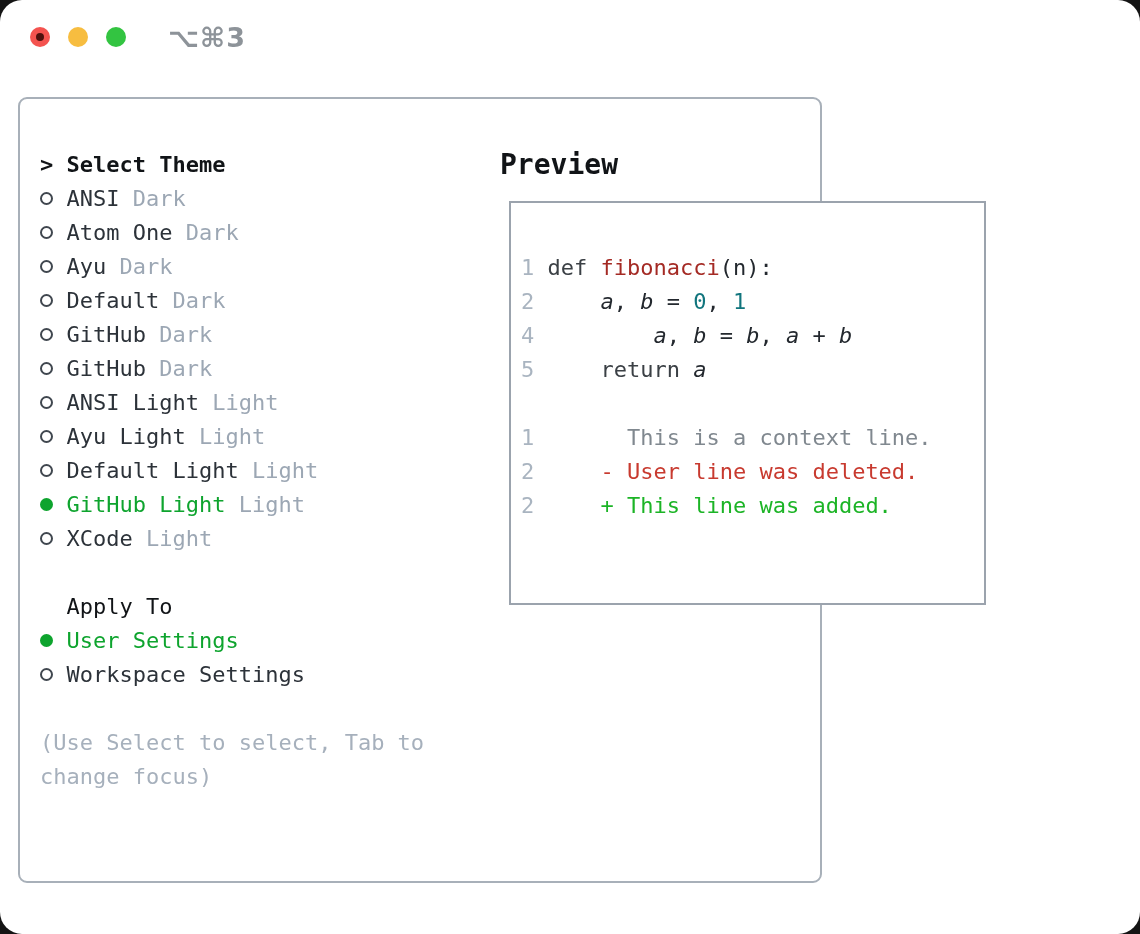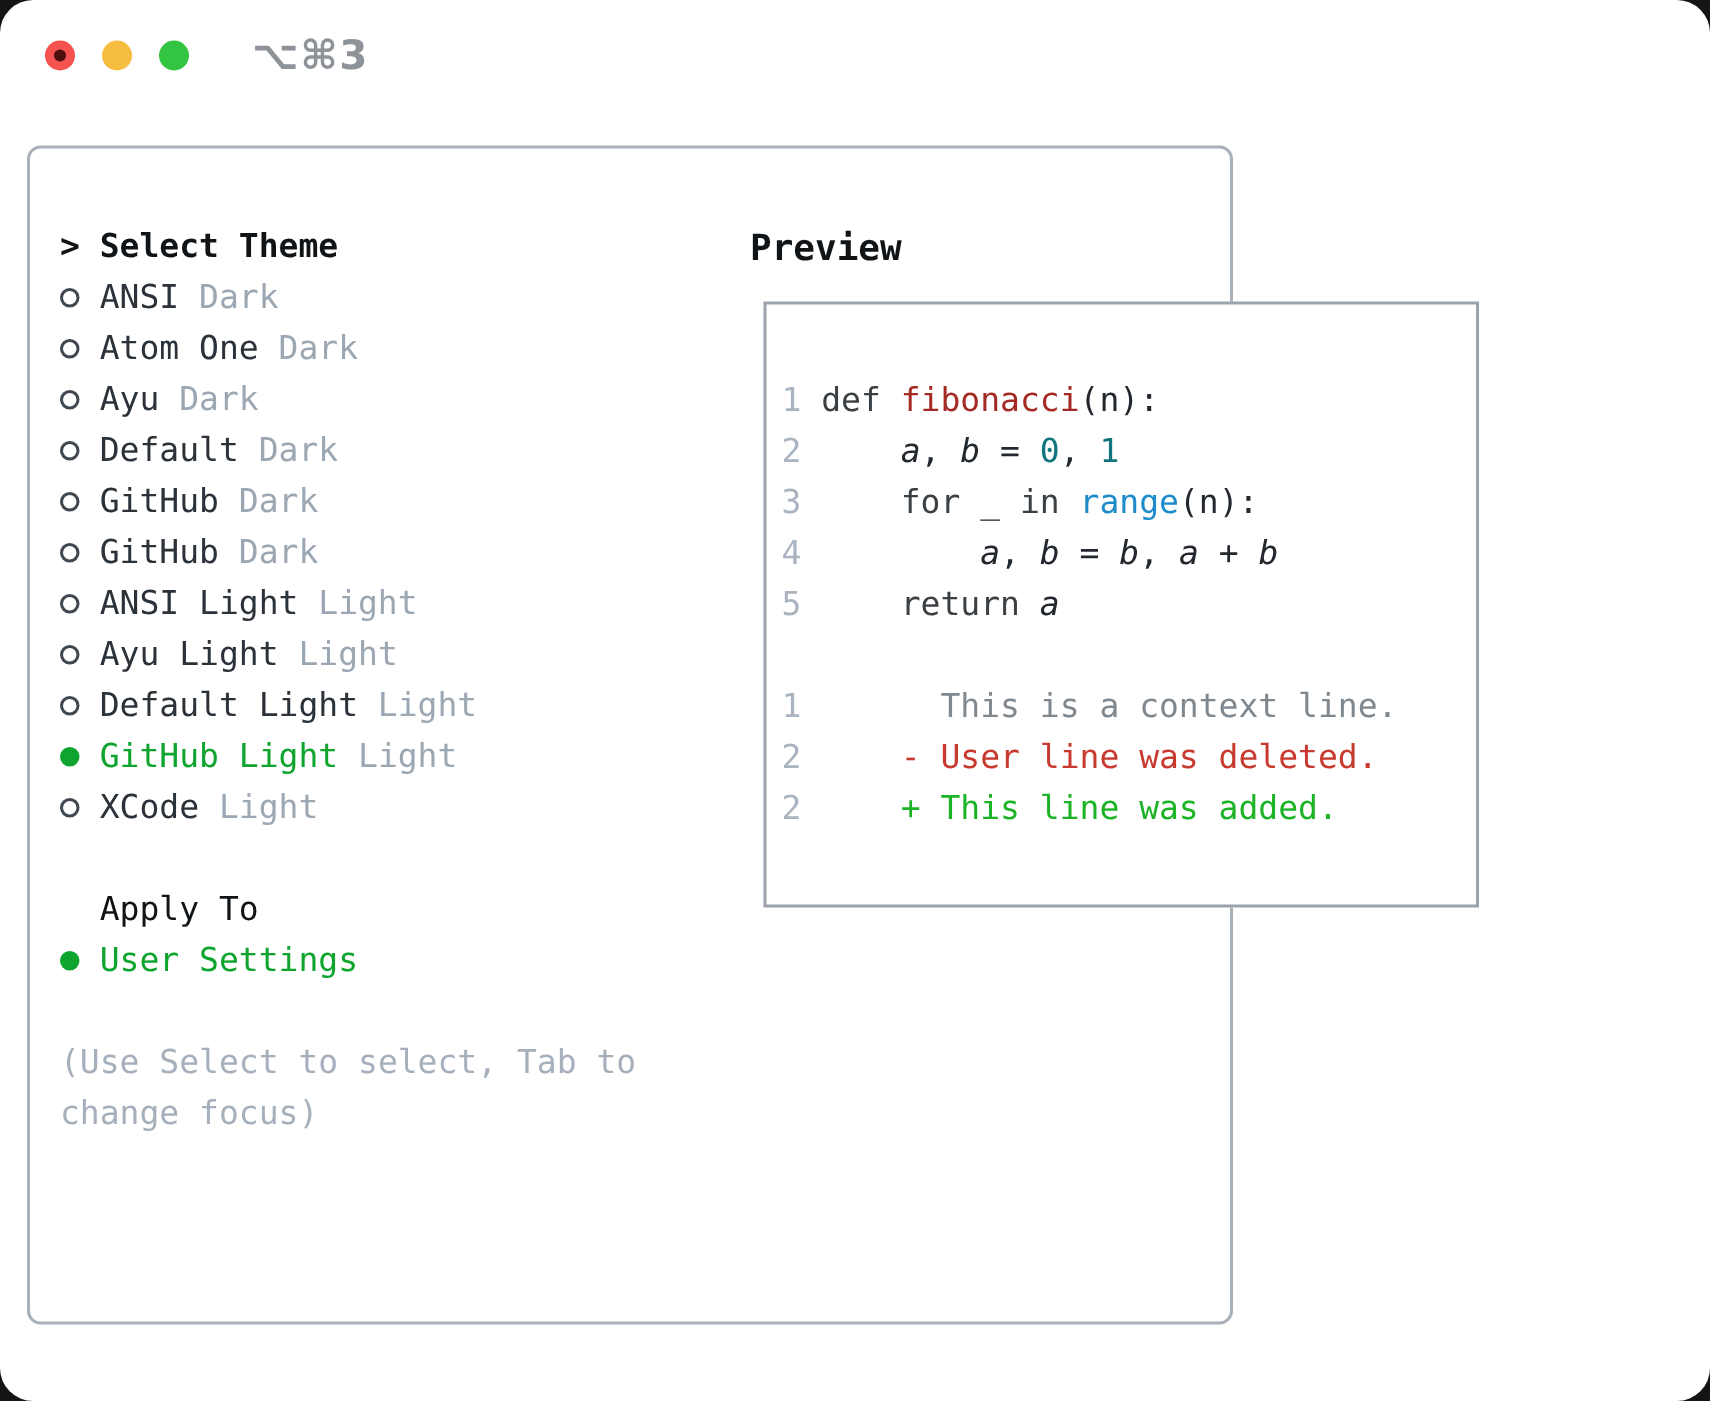--- a/index.html
+++ b/index.html
@@ -59,21 +59,21 @@
           border:2px solid #40474f;background:transparent;margin-top:10px;vertical-align:top;}
   .bullet.filled{background:var(--accent-green);border-color:var(--accent-green);}
   .row.header .lbl{font-weight:bold;color:var(--header-black);}
   .row.subheader .lbl{color:var(--header-black);}
   .row.selected .lbl{color:var(--accent-green);}
   .row .sfx{color:var(--suffix-gray);margin-left:1ch;}
   .row.hintline{color:var(--hint-gray);}
   
   .preview-title{
     position:absolute;left:480px;top:49px;height:34px;line-height:34px;
-    font-size:24px;font-weight:bold;color:var(--header-black);
+    font-size:28px;font-weight:bold;color:var(--header-black);
   }
   .preview-box{
     position:absolute;left:489px;top:102px;width:477px;height:404px;
     border:2px solid var(--box-border);background:#fff;
   }
   .code{position:absolute;left:10px;top:48px;}
   .cl{height:34px;line-height:34px;white-space:pre;font-size:22px;}
   .seg-ln{color:var(--ln-gray);}
   .seg-pl{color:var(--plain-dark);}
   .seg-kw{color:var(--kw-gray);text-align:center;}
@@ -108,31 +108,31 @@
         <div class="row"><span class="pre"><span class="bullet"></span></span><span class="lbl">GitHub</span><span class="sfx">Dark</span></div>
         <div class="row"><span class="pre"><span class="bullet"></span></span><span class="lbl">GitHub</span><span class="sfx">Dark</span></div>
         <div class="row"><span class="pre"><span class="bullet"></span></span><span class="lbl">ANSI Light</span><span class="sfx">Light</span></div>
         <div class="row"><span class="pre"><span class="bullet"></span></span><span class="lbl">Ayu Light</span><span class="sfx">Light</span></div>
         <div class="row"><span class="pre"><span class="bullet"></span></span><span class="lbl">Default Light</span><span class="sfx">Light</span></div>
         <div class="row selected"><span class="pre"><span class="bullet filled"></span></span><span class="lbl">GitHub Light</span><span class="sfx">Light</span></div>
         <div class="row"><span class="pre"><span class="bullet"></span></span><span class="lbl">XCode</span><span class="sfx">Light</span></div>
         <div class="row"><span class="lbl">&nbsp;</span></div>
         <div class="row subheader"><span class="pre"></span><span class="lbl">Apply To</span></div>
         <div class="row selected"><span class="pre"><span class="bullet filled"></span></span><span class="lbl">User Settings</span></div>
+        <div class="row"><span class="pre"><span class="bullet"></span></span><span class="lbl">Workspace Settings</span></div>
         <div class="row"><span class="lbl">&nbsp;</span></div>
         <div class="row hintline">(Use Select to select, Tab to</div>
         <div class="row hintline">change focus)</div>
       </div>
 
     <div class="preview-title">Preview</div>
     <div class="preview-box">
       <div class="code" id="code">
           <div class="cl"><span class="seg-ln">1</span><span class="seg-pl"> </span><span class="seg-kw">def</span><span class="seg-pl"> </span><span class="seg-fn">fibonacci</span><span class="seg-pl">(n):</span></div>
           <div class="cl"><span class="seg-ln">2</span><span class="seg-pl">     </span><span class="seg-var">a</span><span class="seg-pl">, </span><span class="seg-var">b</span><span class="seg-pl"> = </span><span class="seg-num">0</span><span class="seg-pl">, </span><span class="seg-num">1</span></div>
-          <div class="cl"><span class="seg-ln">3</span><span class="seg-pl">     </span><span class="seg-kw">for</span><span class="seg-pl"> _ </span><span class="seg-kw">in</span><span class="seg-pl"> </span><span class="seg-bi">range</span><span class="seg-pl">(n):</span></div>
           <div class="cl"><span class="seg-ln">4</span><span class="seg-pl">         </span><span class="seg-var">a</span><span class="seg-pl">, </span><span class="seg-var">b</span><span class="seg-pl"> = </span><span class="seg-var">b</span><span class="seg-pl">, </span><span class="seg-var">a</span><span class="seg-pl"> + </span><span class="seg-var">b</span></div>
           <div class="cl"><span class="seg-ln">5</span><span class="seg-pl">     </span><span class="seg-kw">return</span><span class="seg-pl"> </span><span class="seg-var">a</span></div>
           <div class="cl">&nbsp;</div>
           <div class="cl"><span class="seg-ln">1</span><span class="seg-ctx">       This is a context line.</span></div>
           <div class="cl"><span class="seg-ln">2</span><span class="seg-del">     - User line was deleted.</span></div>
           <div class="cl"><span class="seg-ln">2</span><span class="seg-add">     + This line was added.</span></div>
         </div>
     </div>
   </div>
 </div>

